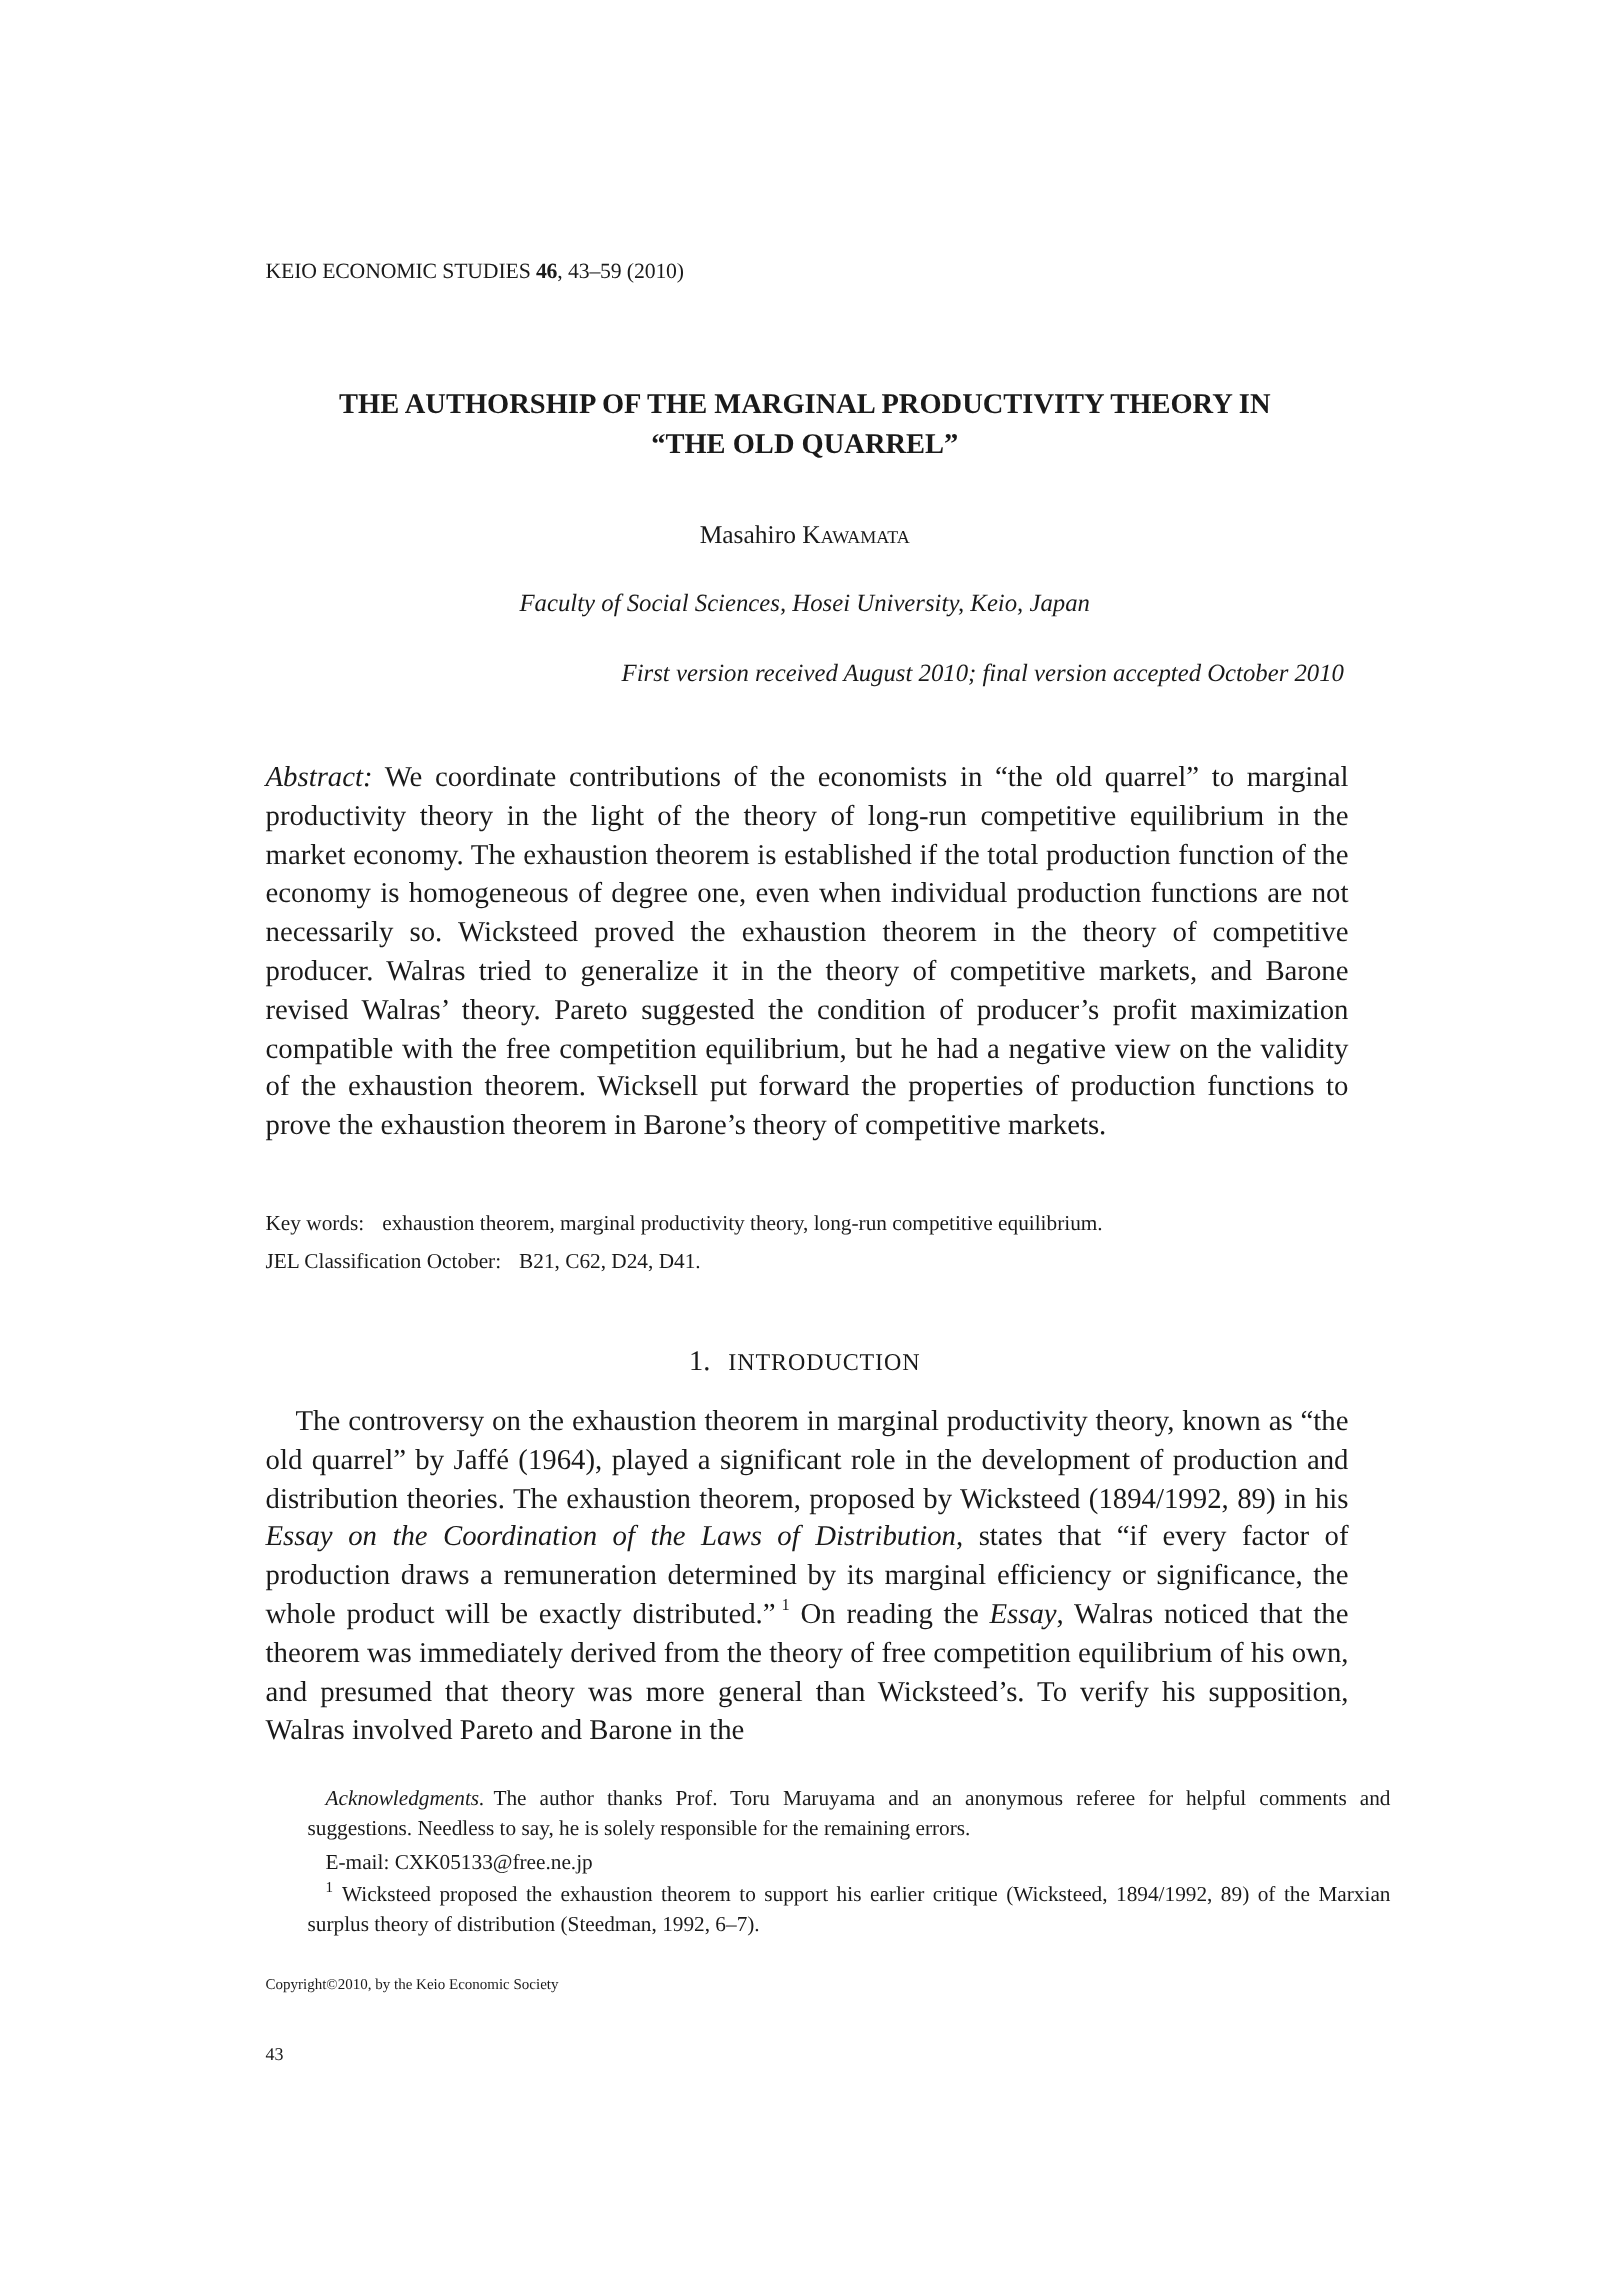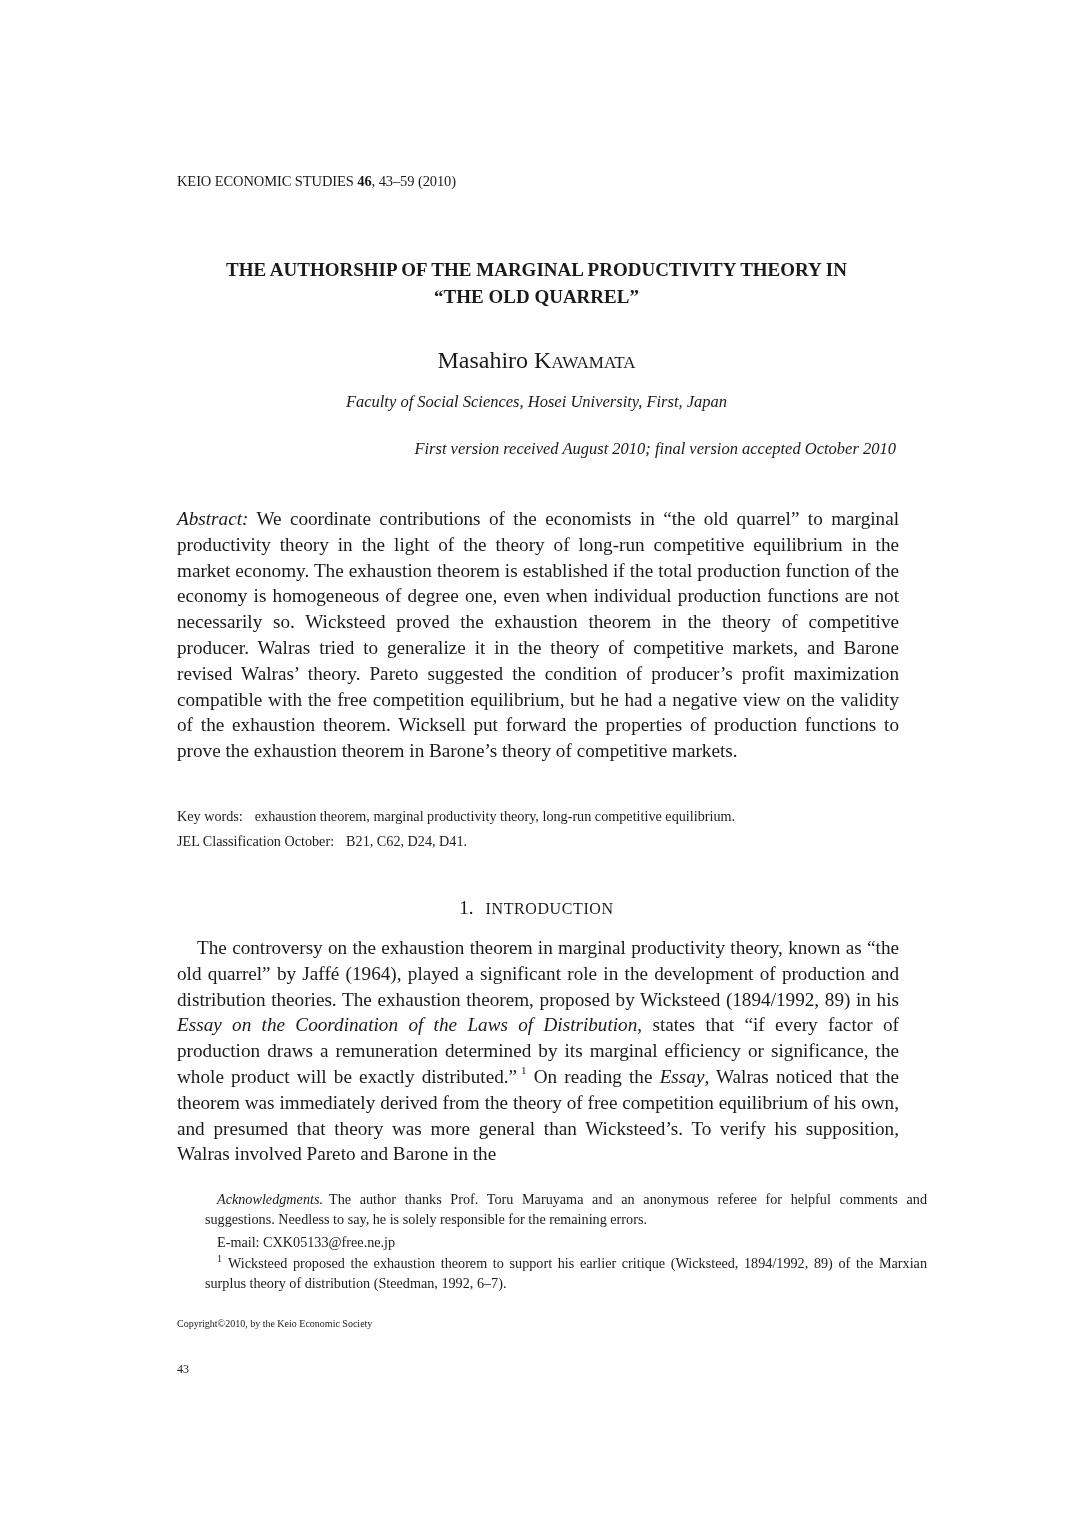--- a/index.html
+++ b/index.html
@@ -4,21 +4,21 @@
   <style>
     html, body { margin: 0; padding: 0; background: #ffffff; }
     body {
       width: 1073px; height: 1519px; position: relative; overflow: hidden;
       font-family: "Liberation Serif", "DejaVu Serif", serif; color: #1a1a1a;
     }
     .abs { position: absolute; }
     .journal { left: 177px; top: 173px; font-size: 14.5px; letter-spacing: -0.1px; }
     .journal b { font-weight: bold; }
     .title { left: 177px; width: 719px; top: 256px; text-align: center; font-weight: bold; font-size: 19px; line-height: 27px; }
-    .author { left: 177px; width: 719px; top: 347px; text-align: center; font-size: 24px; }
+    .author { left: 177px; width: 719px; top: 347px; text-align: center; font-size: 17px; }
     .author .sc { font-variant: small-caps; }
     .affil { left: 177px; width: 719px; top: 392px; text-align: center; font-style: italic; font-size: 16.5px; }
     .received { left: 177px; width: 719px; top: 439px; text-align: right; font-style: italic; font-size: 16.5px; }
     .abstract { left: 177px; width: 722px; top: 506px; font-size: 19.2px; line-height: 25.8px; text-align: justify; }
     .abstract .label { font-style: italic; margin-right: 8px; }
     .meta { left: 177px; width: 722px; font-size: 14.2px; }
     .meta b { font-weight: normal; margin-right: 12px; }
     .kw { top: 808px; }
     .jel { top: 833px; }
     .section { left: 177px; width: 719px; top: 897px; text-align: center; font-size: 16px; }
@@ -47,21 +47,21 @@
 <div class="abs title">
   <div>THE AUTHORSHIP OF THE MARGINAL PRODUCTIVITY THEORY IN</div>
   <div>“THE OLD QUARREL”</div>
 </div>
 
 <div class="abs author">
   <span>Masahiro</span>
   <span class="sc">Kawamata</span>
 </div>
 
-<div class="abs affil">Faculty of Social Sciences, Hosei University, First, Japan</div>
+<div class="abs affil">Faculty of Social Sciences, Hosei University, Keio, Japan</div>
 <div class="abs received">First version received August 2010; final version accepted October 2010</div>
 
 <div class="abs abstract"><span class="label">Abstract:</span><span>We coordinate contributions of the economists in “the old quarrel” to marginal productivity theory in the light of the theory of long-run competitive equilibrium in the market economy. The exhaustion theorem is established if the total production function of the economy is homogeneous of degree one, even when individual production functions are not necessarily so. Wicksteed proved the exhaustion theorem in the theory of competitive producer. Walras tried to generalize it in the theory of competitive markets, and Barone revised Walras’ theory. Pareto suggested the condition of producer’s profit maximization compatible with the free competition equilibrium, but he had a negative view on the validity of the exhaustion theorem. Wicksell put forward the properties of production functions to prove the exhaustion theorem in Barone’s theory of competitive markets.</span></div>
 
 <div class="abs meta kw"><b>Key words:</b><span>exhaustion theorem, marginal productivity theory, long-run competitive equilibrium.</span></div>
 <div class="abs meta jel"><b>JEL Classification October:</b><span>B21, C62, D24, D41.</span></div>
 
 <div class="abs section">
   <span class="num">1.</span><span class="txt">INTRODUCTION</span>
 </div>

